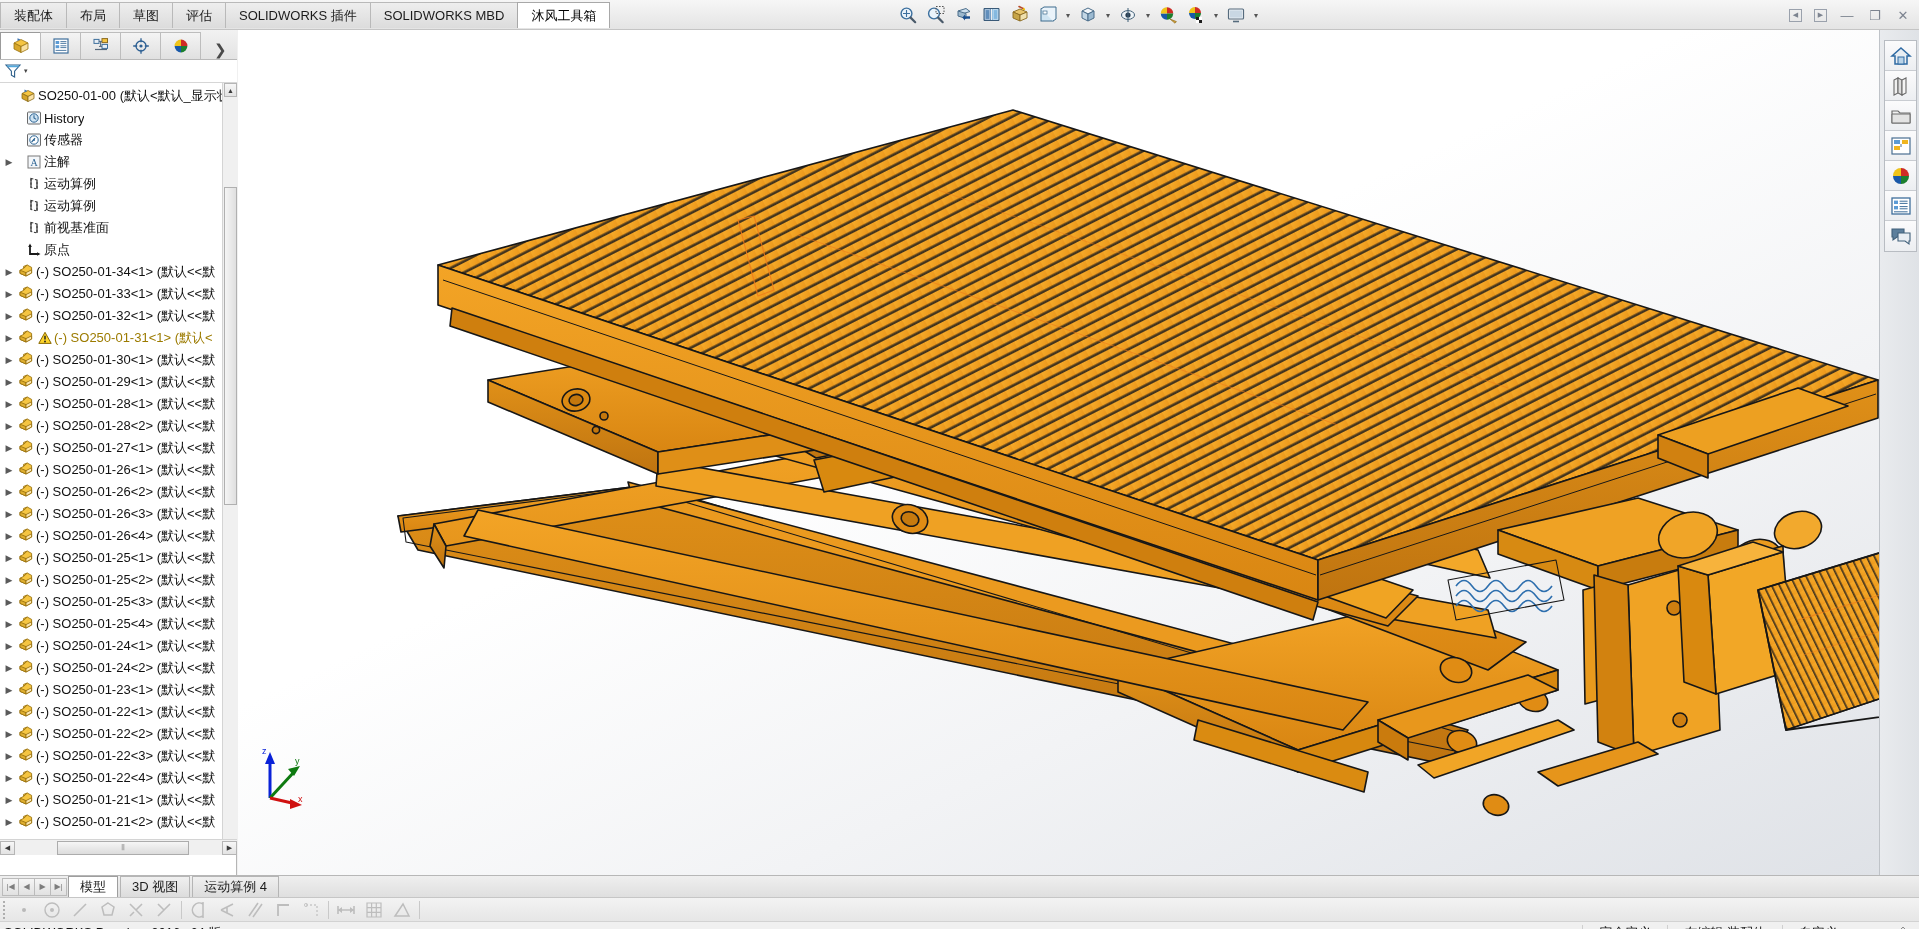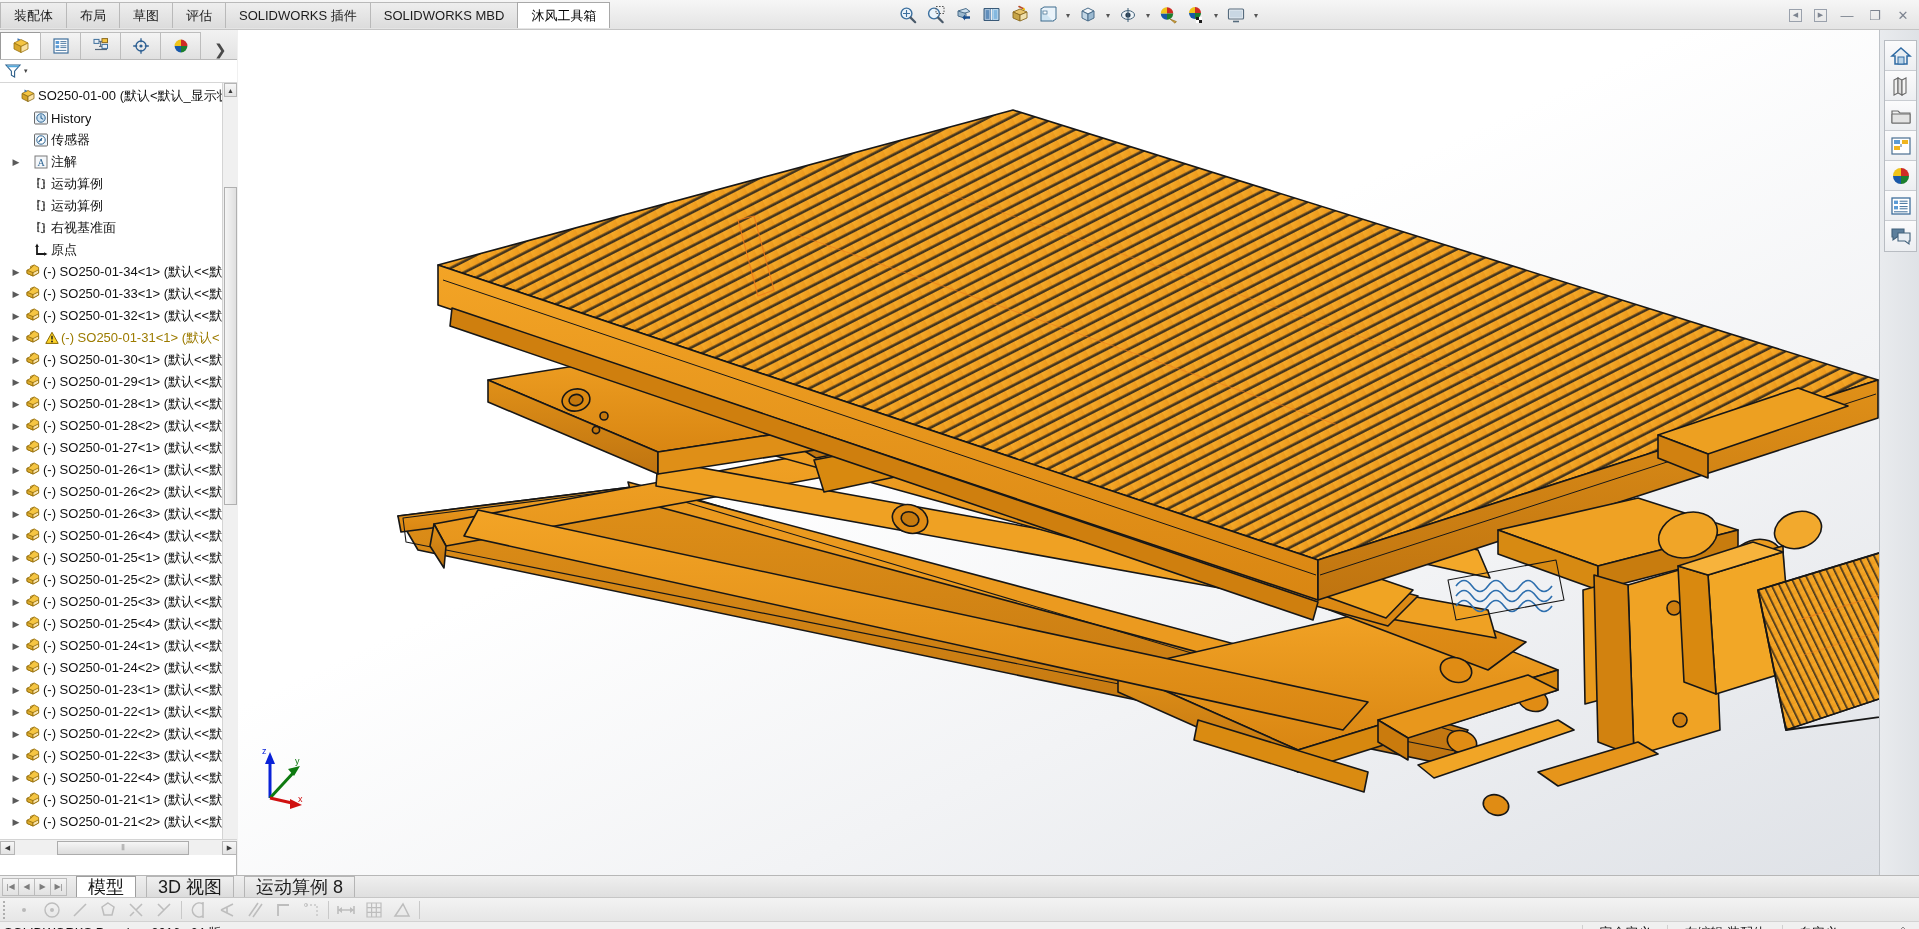--- a/index.html
+++ b/index.html
@@ -95,21 +95,21 @@
     position: relative;
     width: 237px; height: 772px;
     overflow: hidden;
     background:#fff;
     padding-top: 2px;
     font-size: 13px;
   }
   .trow {
     display: flex; align-items: center;
     height: 22px; white-space: nowrap;
-    padding-left: 9px;
+    padding-left: 2px;
     color: #111;
   }
   .exp {
     width: 14px; min-width:14px; text-align:center;
     color:#5a5a5a; font-size: 9px;
   }
   .ticon { width: 20px; min-width:20px; display:flex; align-items:center; justify-content:center; }
   .tlabel { overflow: hidden; }
   .trow.warn .tlabel { color: #9c7b00; }
 
@@ -140,22 +140,22 @@
     position:absolute; left:0; top: 875px; width: 1919px; height: 22px;
     background: linear-gradient(to bottom,#efefef,#dfdfdf);
     border-top: 1px solid #b7b7b7;
     display:flex; align-items:center;
   }
   .navbtns { display:flex; align-items:center; padding-left:2px; }
   .navb { width:17px; height:18px; display:flex;align-items:center;justify-content:center;
           border:1px solid #bbb; background:linear-gradient(to bottom,#f5f5f5,#e1e1e1);
           margin-right:-1px; font-size:8px; color:#7d7d7d; }
   .dtab {
-    height: 21px; line-height:20px; padding: 0 11px; font-size:18px;
-    border:1px solid #b5b5b5; border-bottom:none; margin-left:10px;
+    height: 21px; line-height:20px; padding: 0 11px; font-size:13px;
+    border:1px solid #b5b5b5; border-bottom:none; margin-left:2px;
     background: linear-gradient(to bottom,#f0f0f0,#dcdcdc); color:#1b1b1b;
   }
   .dtab.active { background:#ffffff; border-color:#9e9e9e; }
 
   
   .sketchbar {
     position:absolute; left:0; top:897px; width:1919px; height:24px;
     background: linear-gradient(to bottom,#f3f3f3,#e6e6e6);
     border-top: 1px solid #c6c6c6;
     display:flex; align-items:center;
@@ -456,21 +456,21 @@
           <div class="trow">
             <span class="exp"></span>
             <span style="width: 8px; min-width: 8px;"></span>
             <span class="ticon">
               <svg width="16" height="16" viewBox="0 0 16 16">
       <path d="M5 2.5 L11 4 L11 13 L5 11.5 Z" fill="none" stroke="#3b3b3b" stroke-width="1.1" stroke-dasharray="2.4 1.6"></path>
       <path d="M5 2.5 L5 11.5" stroke="#3b3b3b" stroke-width="1.2"></path>
       <path d="M11 4 L11 13" stroke="#3b3b3b" stroke-width="1.2"></path>
               </svg>
             </span>
-            <span class="tlabel">右视基准面</span>
+            <span class="tlabel">前视基准面</span>
           </div>
           <div class="trow">
             <span class="exp"></span>
             <span style="width: 8px; min-width: 8px;"></span>
             <span class="ticon">
               <svg width="16" height="16" viewBox="0 0 16 16">
       <path d="M4 3 L4 12 L13 12" fill="none" stroke="#1a1a1a" stroke-width="1.8"></path>
       <path d="M4 1.5 L2.2 5 L5.8 5 Z" fill="#1a1a1a"></path>
       <path d="M14.5 12 L11 10.2 L11 13.8 Z" fill="#1a1a1a"></path>
               </svg>
@@ -1030,21 +1030,21 @@
 
   <div class="doctabs">
     <div class="navbtns">
       <div class="navb">|◀</div>
       <div class="navb">◀</div>
       <div class="navb">▶</div>
       <div class="navb">▶|</div>
     </div>
     <div class="dtab active">模型</div>
     <div class="dtab">3D 视图</div>
-    <div class="dtab">运动算例 8</div>
+    <div class="dtab">运动算例 4</div>
   </div>
 
   <div class="sketchbar">
     <div class="grip">
       <svg width="6" height="20" viewBox="0 0 6 20">
         <g fill="#9a9a9a">
           <circle cx="2" cy="2" r="1"></circle>
             <circle cx="2" cy="6" r="1"></circle>
             <circle cx="2" cy="10" r="1"></circle>
           <circle cx="2" cy="14" r="1"></circle>

